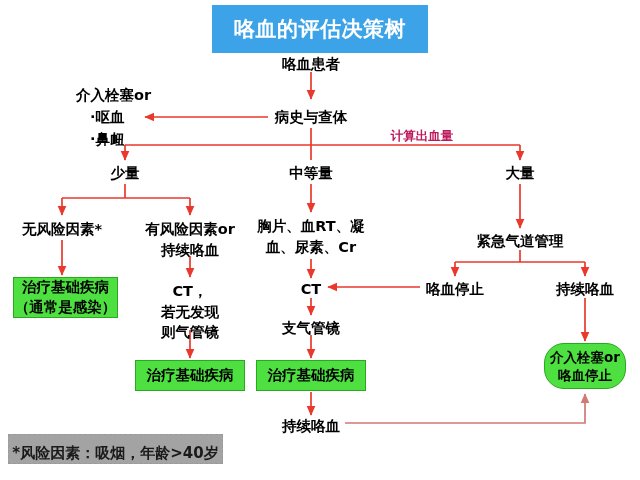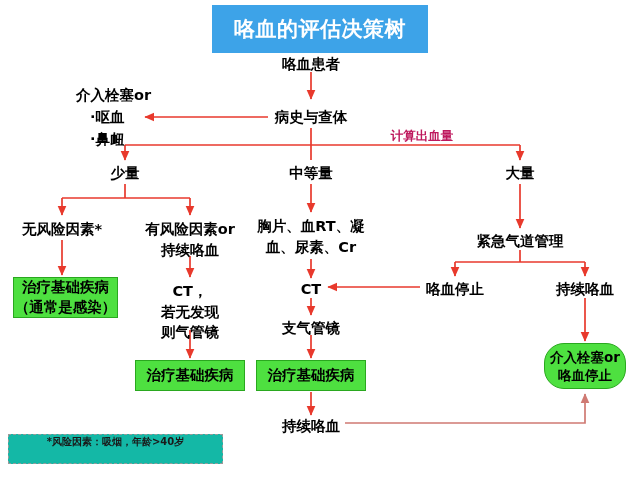--- a/index.html
+++ b/index.html
@@ -83,27 +83,27 @@
   
   .footnote {
     position: absolute;
     left: 8px;
     top: 434px;
     width: 215px;
     height: 30px;
     border: 1px dashed #9a9a9a;
     box-sizing: border-box;
     display: flex;
-    align-items: flex-start;
+    align-items: flex-end;
     justify-content: center;
-    font-size: 10px;
+    font-size: 15px;
     font-weight: bold;
     color: #1a1a1a;
     white-space: nowrap;
-    background: #14b8a6;
+    background: #a3a3a3;
   }
   
   .edge-label {
     position: absolute;
     font-size: 12.5px;
     font-weight: bold;
     color: #be185d;
     white-space: nowrap;
     transform: translateX(-50%);
   }

